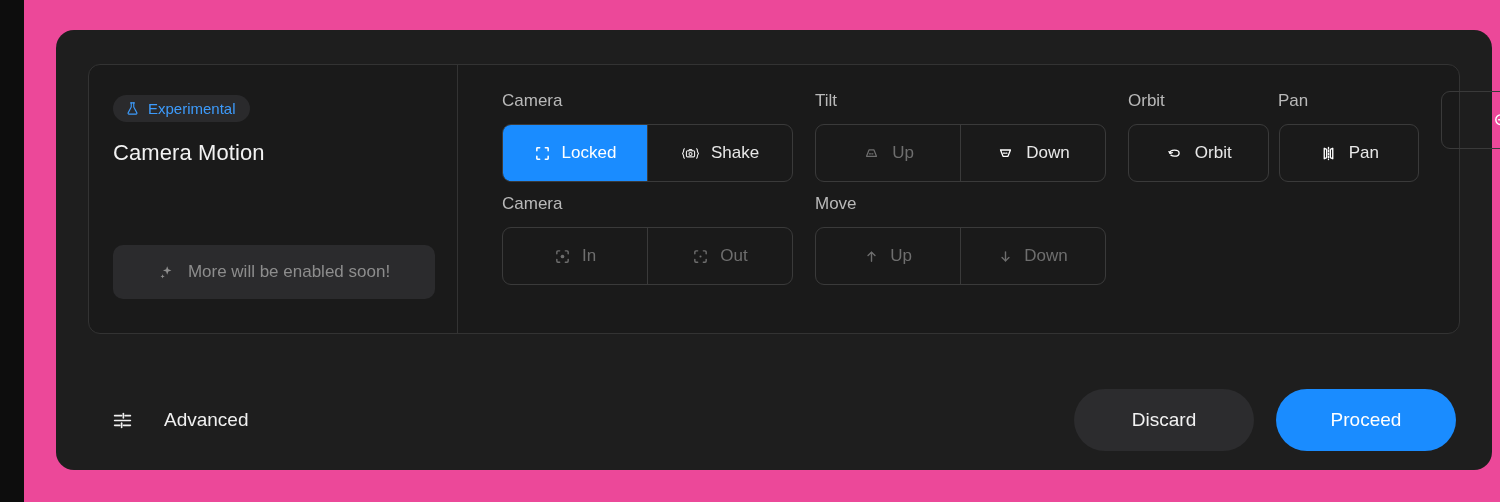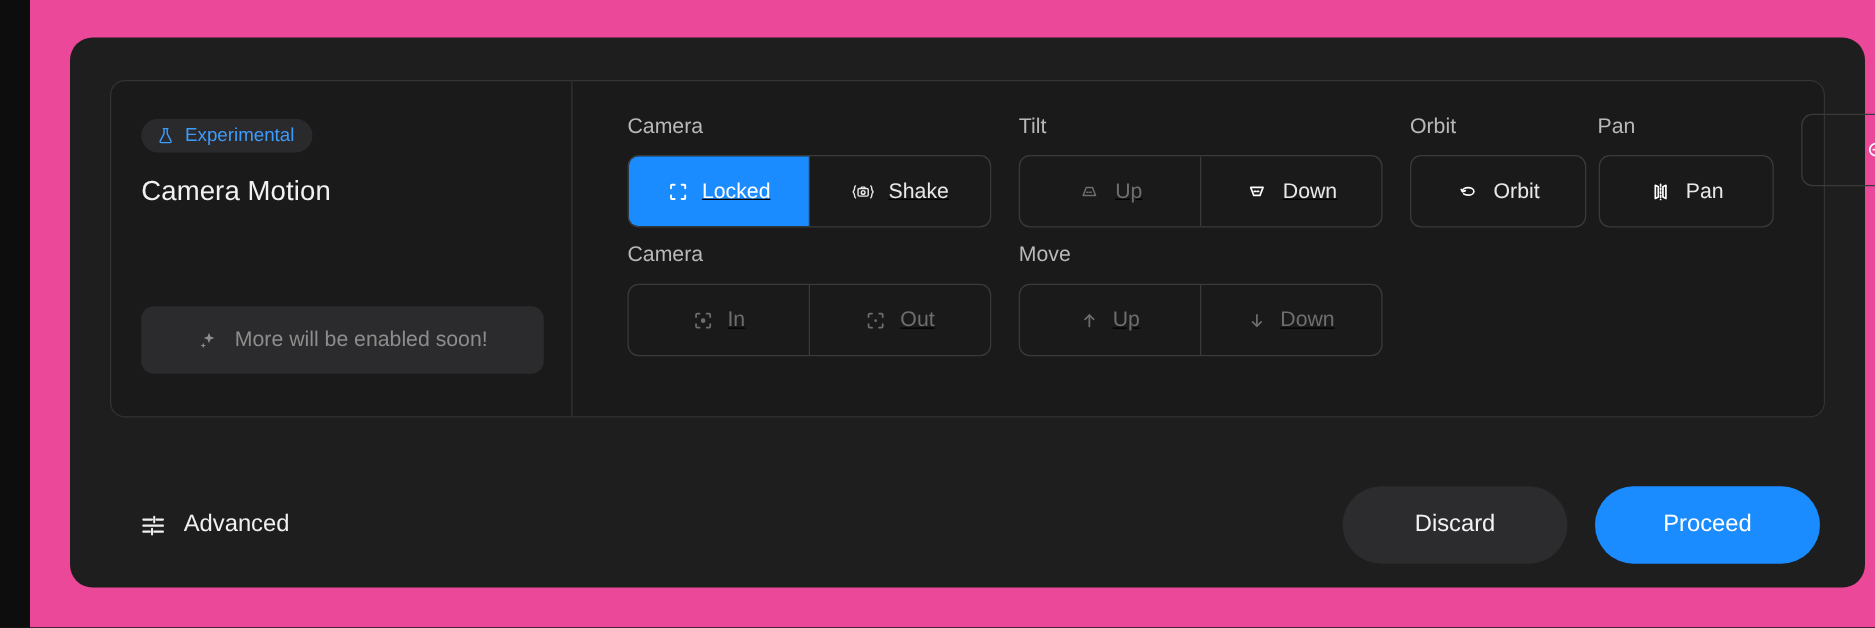--- a/index.html
+++ b/index.html
@@ -128,21 +128,20 @@
   }
 
   
   .seg {
     display: flex;
     border: 1px solid #3a3a3a;
     border-radius: 9px;
     overflow: hidden;
     height: 58px;
     width: 291px;
-    text-decoration: underline;
   }
 
   .seg .btn {
     flex: 1;
     background: transparent;
     border: none;
     border-right: 1px solid #3a3a3a;
     color: #e8e8e8;
     font-size: 17px;
     font-family: "Liberation Sans", sans-serif;
@@ -198,21 +197,21 @@
     width: 1436px;
     height: 100px;
     display: flex;
     align-items: center;
     padding: 0 36px 0 52px;
   }
 
   .advanced {
     display: flex;
     align-items: center;
-    gap: 14px;
+    gap: 31px;
     background: transparent;
     border: none;
     color: #f0f0f0;
     font-size: 19px;
     font-family: "Liberation Sans", sans-serif;
     cursor: pointer;
     padding: 6px 4px;
   }
 
   .footer-spacer { flex: 1; }

